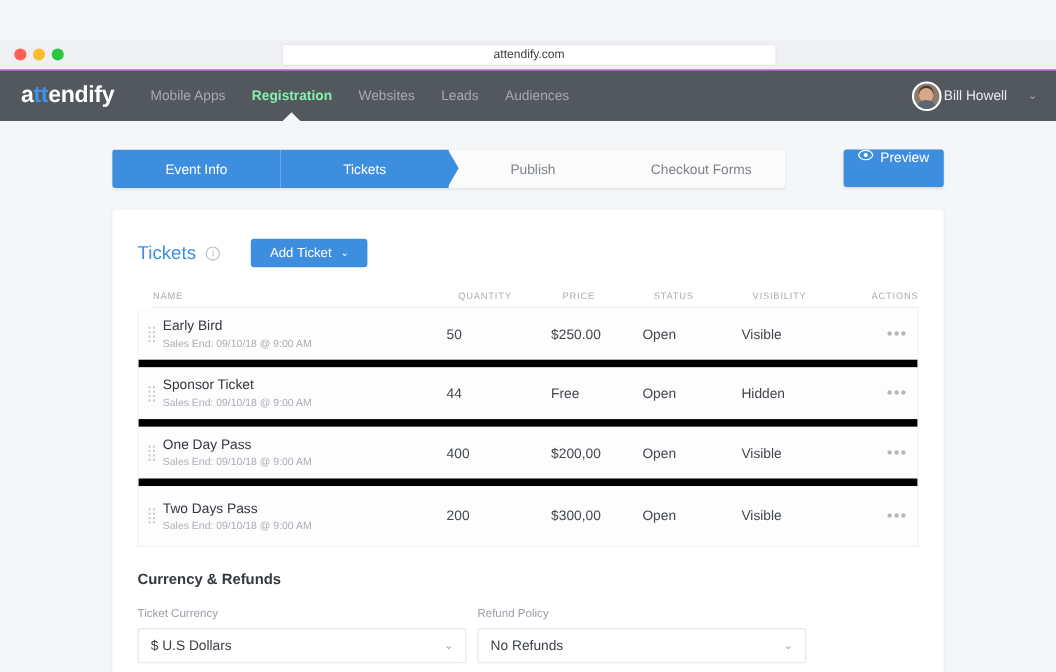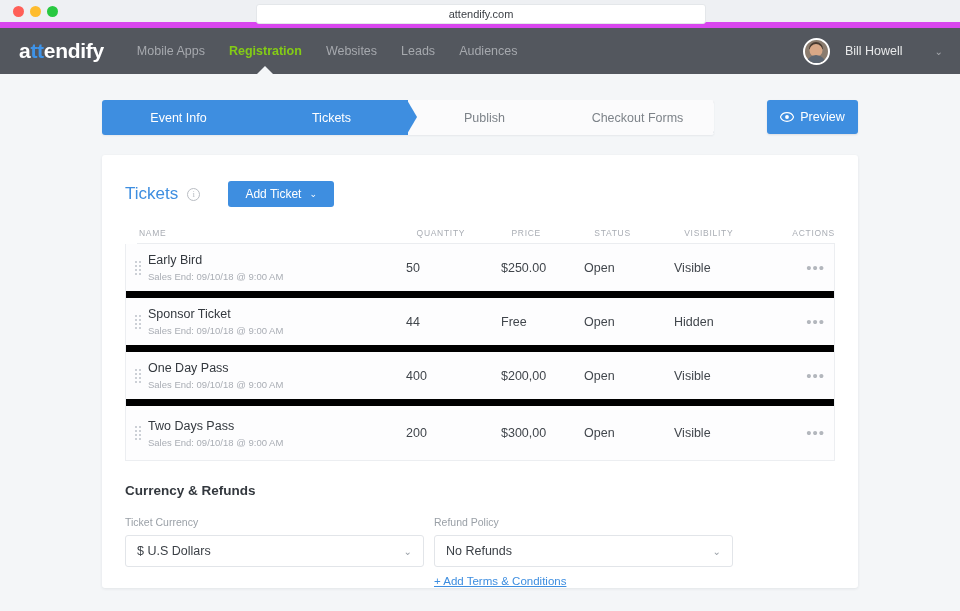--- a/index.html
+++ b/index.html
@@ -7,23 +7,24 @@
     width: 960px; height: 611px;
     font-family: "Liberation Sans", sans-serif;
     background: #f4f6f8;
     overflow: hidden;
   }
 
   
   .browser-chrome {
     height: 28px; width: 960px;
     background: #eef0f3;
-    border-bottom: 6px solid #d946ef;
+    border-bottom: 1px solid #d946ef;
     display: flex; align-items: center;
     position: relative;
+    margin-top: 36px;
   }
   .traffic-lights { display: flex; gap: 6px; padding-left: 13px; }
   .dot { width: 11px; height: 11px; border-radius: 50%; }
   .dot.red { background: #ff5f57; }
   .dot.yellow { background: #febc2e; }
   .dot.green { background: #28c840; }
   .url-bar {
     position: absolute; left: 256px; top: 4px;
     width: 450px; height: 20px;
     background: #ffffff; border-radius: 3px;
@@ -53,33 +54,33 @@
     height: 46px;
   }
   .nav-item {
     font-size: 12.5px;
     color: #a6a9ae;
     position: relative;
     height: 46px;
     display: flex; align-items: center;
     cursor: pointer;
   }
-  .nav-item.active { color: #84cc16; font-weight: bold; }
+  .nav-item.active { color: #86efac; font-weight: bold; }
   .nav-caret {
     position: absolute; bottom: -1px; left: 50%;
     transform: translateX(-50%);
     width: 0; height: 0;
     border-left: 9px solid transparent;
     border-right: 9px solid transparent;
     border-bottom: 9px solid #f4f6f8;
   }
   .user-area {
     position: absolute; right: 17px; top: 0;
     height: 46px;
-    display: flex; align-items: center; gap: 15px;
+    display: flex; align-items: center; gap: 2px;
     cursor: pointer;
   }
   .avatar {
     width: 27px; height: 27px; border-radius: 50%;
     background: #8b7c6e;
     border: 2px solid #ffffff;
     overflow: hidden; position: relative;
   }
   .avatar .face {
     position: absolute; left: 50%; top: 4px;
@@ -146,21 +147,21 @@
     position: absolute; right: -8px; top: 0;
     width: 0; height: 0; z-index: 2;
     border-top: 17.5px solid transparent;
     border-bottom: 17.5px solid transparent;
     border-left: 10px solid #fbfbfc;
   }
   .preview-btn {
     position: absolute; right: 0; top: 0;
     width: 91px; height: 34px;
     background: #3e8ee0; border-radius: 3px;
-    display: flex; align-items: center; justify-content: center;
+    display: flex; justify-content: center;
     gap: 6px; cursor: pointer;
     box-shadow: 0 1px 2px rgba(40,50,70,0.12);
   }
   .preview-btn span { font-size: 12.5px; color: #ffffff; }
 
   
   .card {
     position: absolute; left: 102px; top: 81px;
     width: 756px; height: 433px;
     background: #ffffff;

